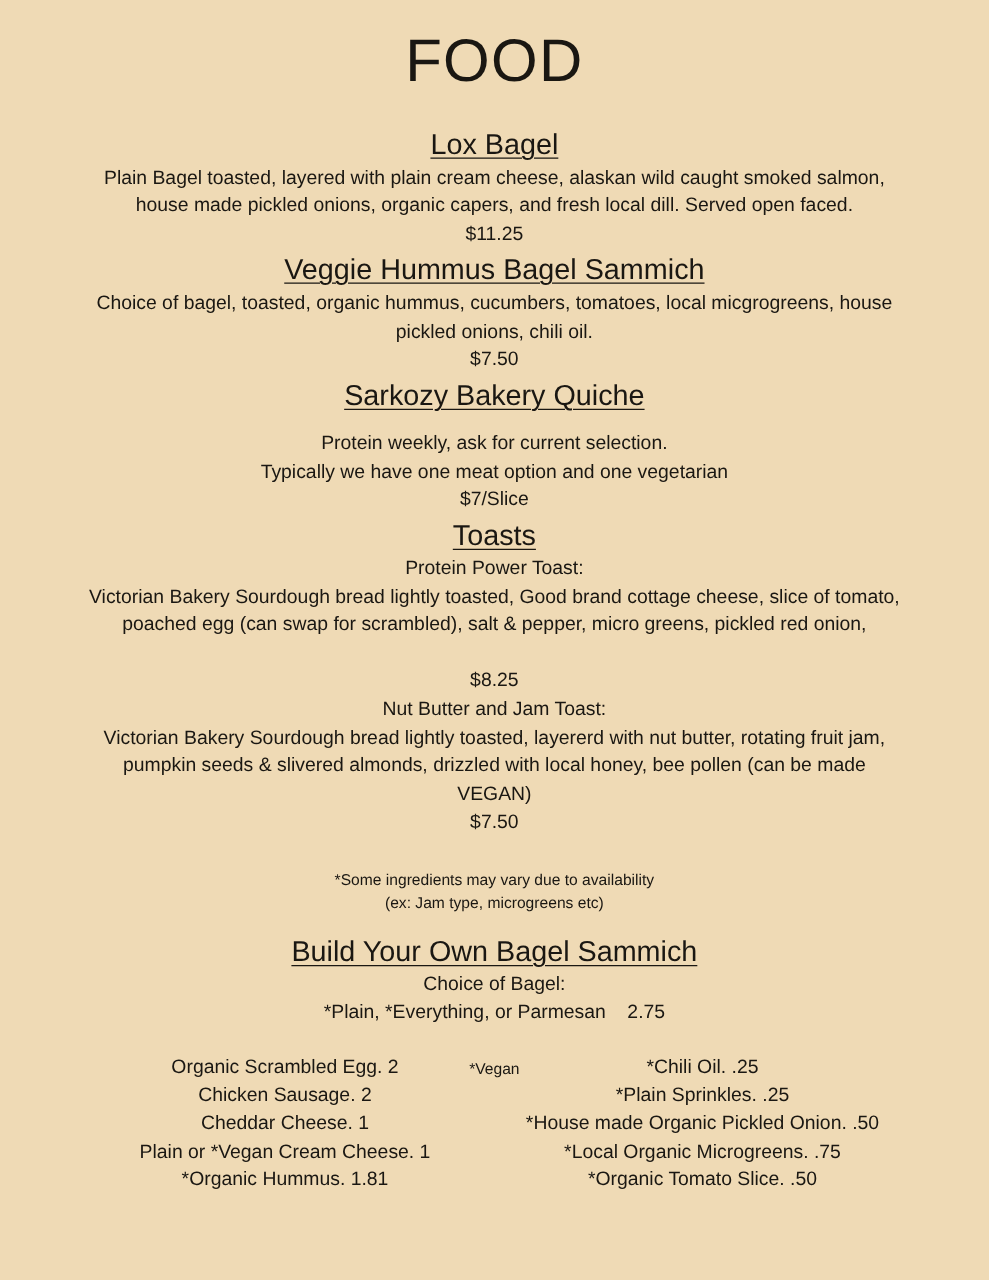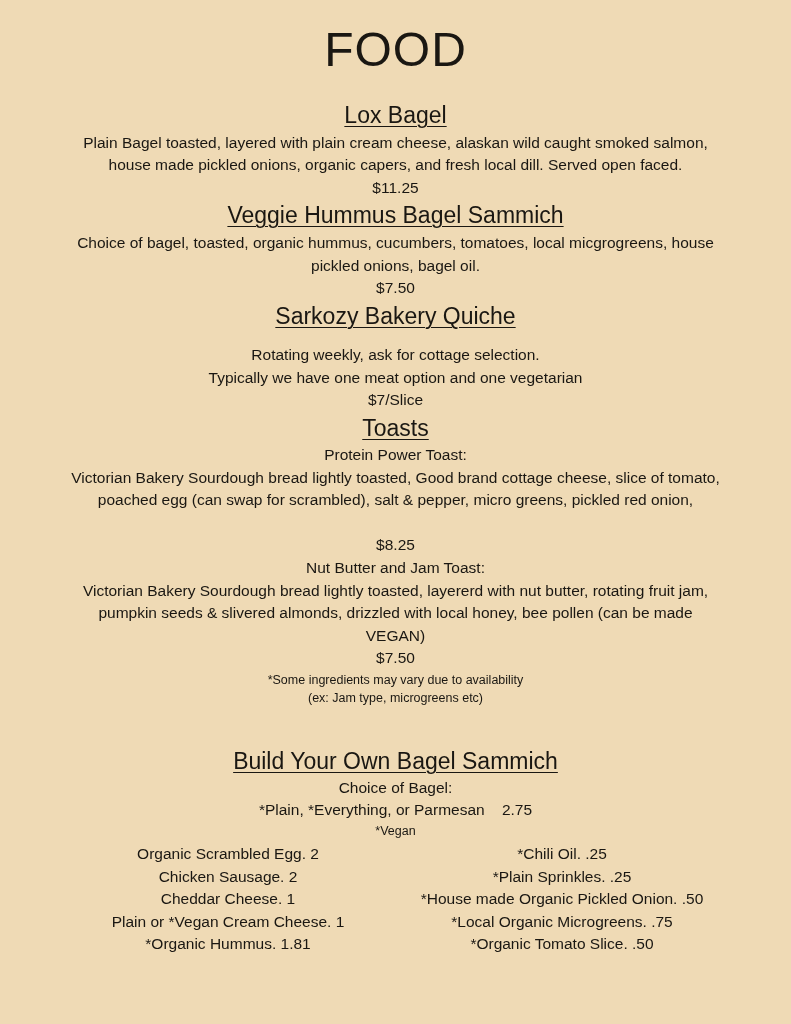--- a/index.html
+++ b/index.html
@@ -18,45 +18,45 @@
   }
   .h {
     position:absolute; left:0; right:0;
     font-size:23px; line-height:28px; text-decoration:underline;
     text-decoration-thickness:1px; text-underline-offset:3px;
   }
   .t {
     position:absolute; left:0; right:0;
     font-size:15.5px; line-height:22.5px;
   }
-  .small { font-size:12.5px; line-height:20px; }
+  .small { font-size:12.5px; line-height:20px;margin-top:24px; }
   .col {
     position:absolute; top:843px; width:360px;
     font-size:15.5px; line-height:22.6px;
   }
   .col div { white-space:nowrap; }
 </style>
 </head>
 <body>
 
 <div class="page">
   <div class="title">FOOD</div>
 
   <div class="h" style="top:101px">Lox Bagel</div>
   <div class="t" style="top:132px">Plain Bagel toasted, layered with plain cream cheese, alaskan wild caught smoked salmon,</div>
   <div class="t" style="top:154px">house made pickled onions, organic capers, and fresh local dill. Served open faced.</div>
   <div class="t" style="top:177px">$11.25</div>
 
   <div class="h" style="top:201px">Veggie Hummus Bagel Sammich</div>
   <div class="t" style="top:232px">Choice of bagel, toasted, organic hummus, cucumbers, tomatoes, local micgrogreens, house</div>
-  <div class="t" style="top:255px">pickled onions, bagel oil.</div>
+  <div class="t" style="top:255px">pickled onions, chili oil.</div>
   <div class="t" style="top:277px">$7.50</div>
 
   <div class="h" style="top:302px">Sarkozy Bakery Quiche</div>
-  <div class="t" style="top:344px">Rotating weekly, ask for cottage selection.</div>
+  <div class="t" style="top:344px">Protein weekly, ask for current selection.</div>
   <div class="t" style="top:367px">Typically we have one meat option and one vegetarian</div>
   <div class="t" style="top:389px">$7/Slice</div>
 
   <div class="h" style="top:414px">Toasts</div>
   <div class="t" style="top:444px">Protein Power Toast:</div>
   <div class="t" style="top:467px">Victorian Bakery Sourdough bread lightly toasted, Good brand cottage cheese, slice of tomato,</div>
   <div class="t" style="top:489px">poached egg (can swap for scrambled), salt &amp; pepper, micro greens, pickled red onion,</div>
   <div class="t" style="top:534px">$8.25</div>
   <div class="t" style="top:557px">Nut Butter and Jam Toast:</div>
   <div class="t" style="top:580px">Victorian Bakery Sourdough bread lightly toasted, layererd with nut butter, rotating fruit jam,</div>

